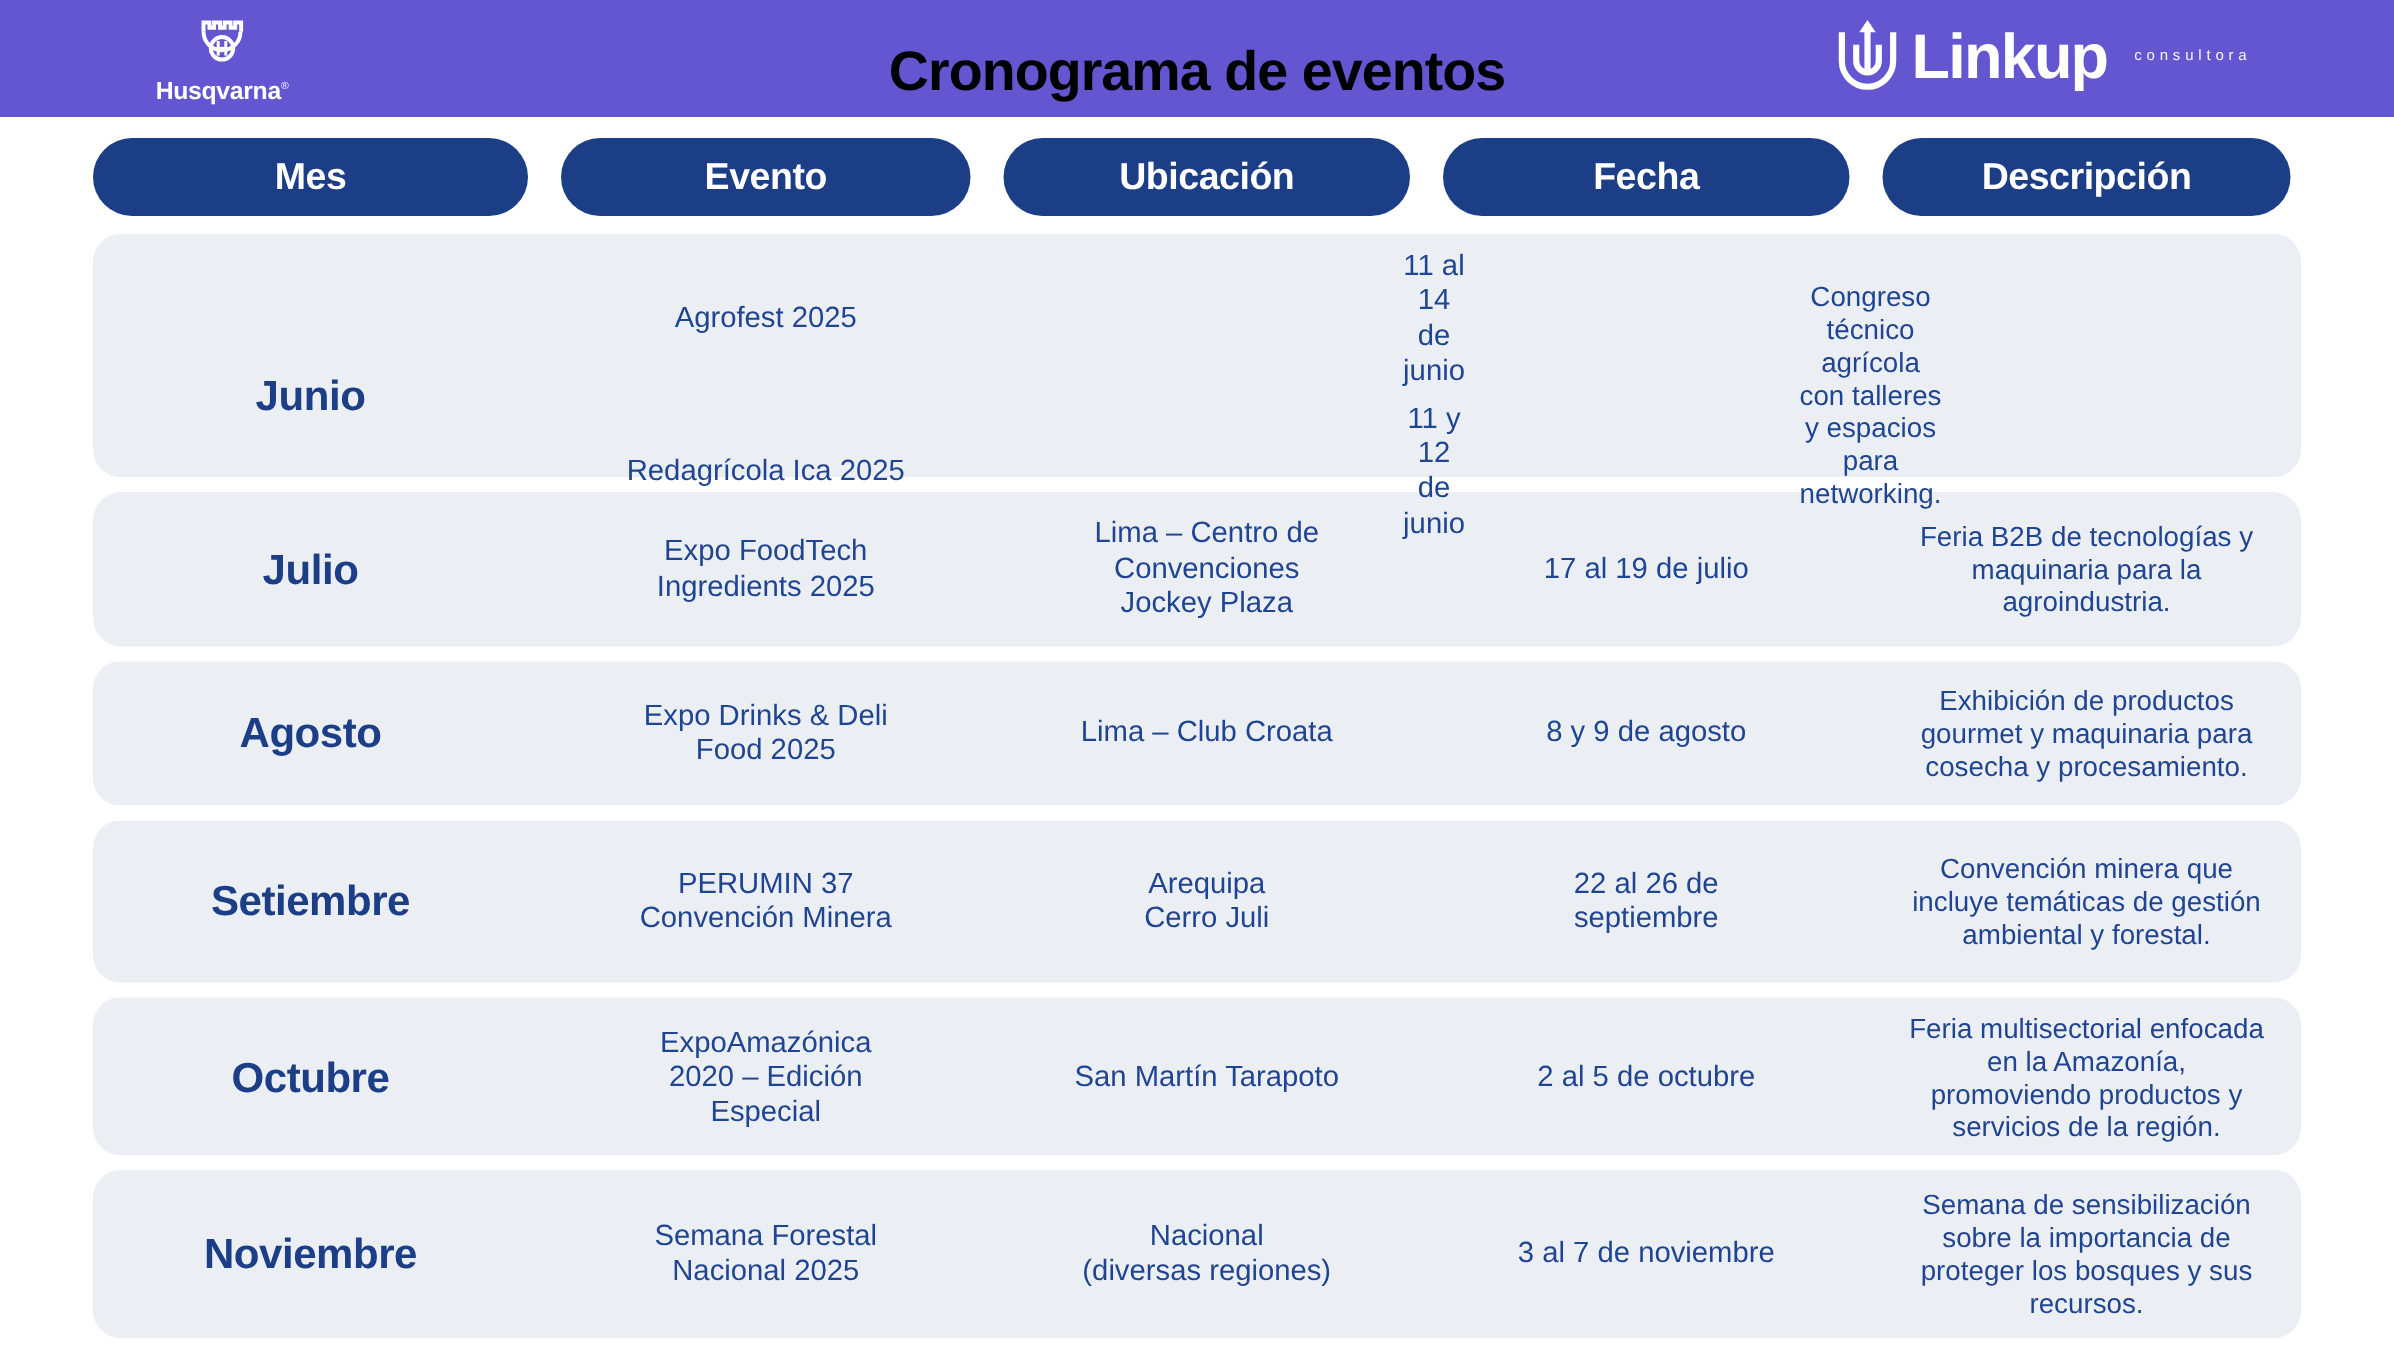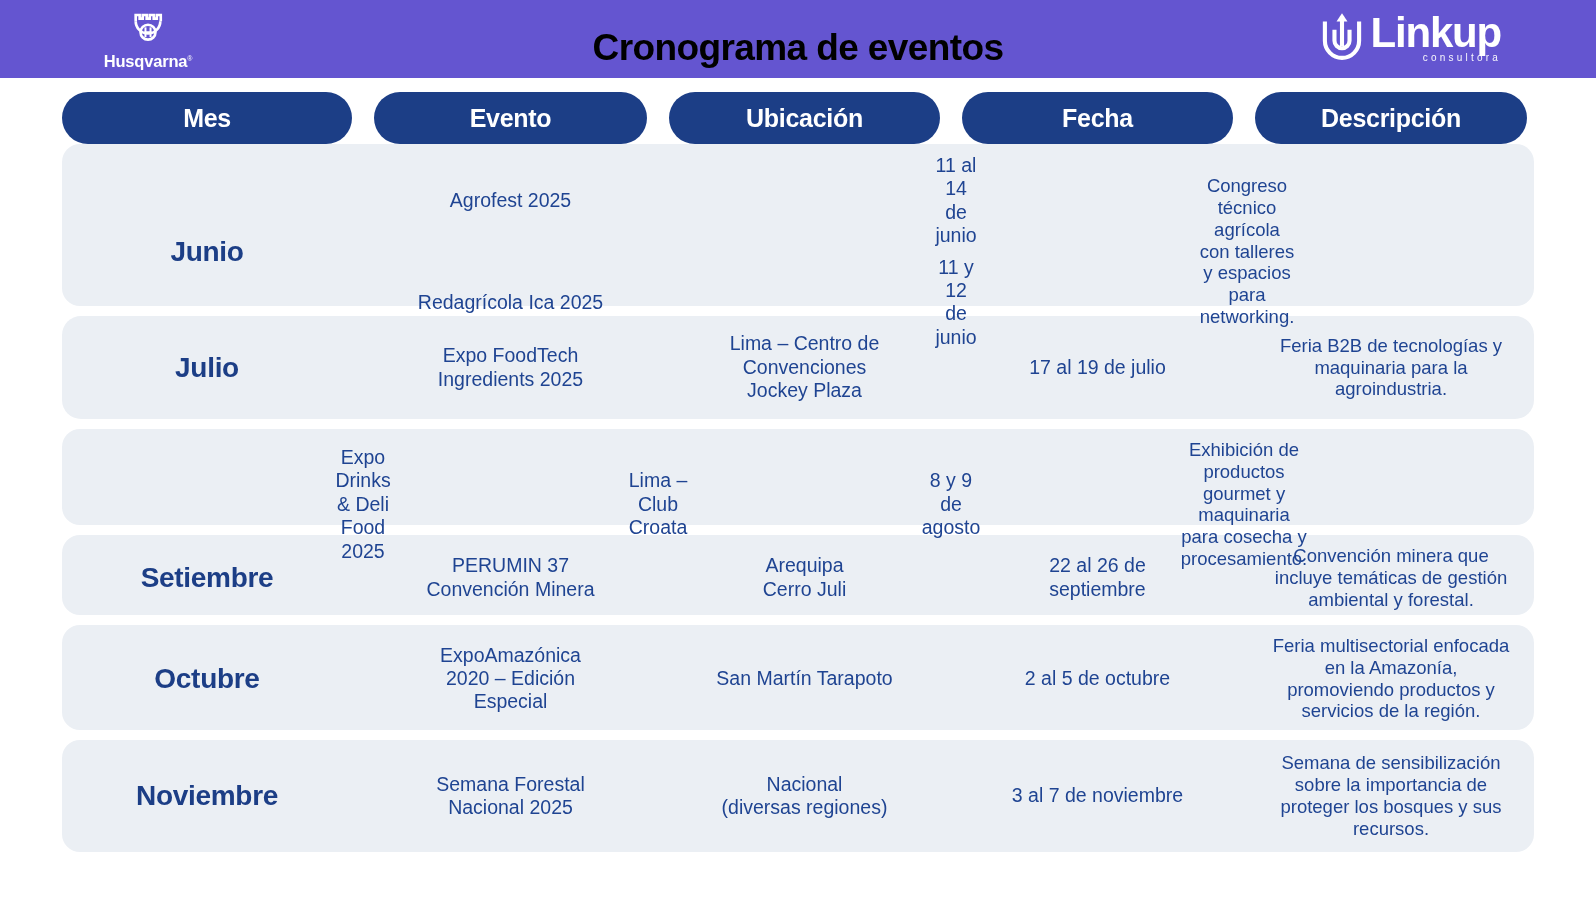--- a/index.html
+++ b/index.html
@@ -74,22 +74,21 @@
     position: absolute;
     right: 95px;
     top: 12px;
     display: flex;
     align-items: center;
     gap: 4px;
   }
   .linkup-mark { width: 50px; height: 52px; display: block; }
   .linkup-text {
     display: flex;
-    flex-direction: column;
-    align-items: flex-end;
+    align-items: center;
     line-height: 1;
   }
   .linkup-word {
     color: #ffffff;
     font-size: 42px;
     font-weight: 700;
     letter-spacing: -1.2px;
     line-height: 0.95;
   }
   .linkup-sub {
@@ -110,21 +109,21 @@
     box-sizing: border-box;
     padding: 14px 62px 0 62px;
   }
 
   .grid-row {
     display: grid;
     grid-template-columns: 290px 22px 273px 22px 271px 22px 271px 22px 272px;
   }
 
   
-  .header-row { }
+  .header-row { margin-bottom: 12px; }
   .pill {
     background: #1C3E86;
     border-radius: 999px;
     height: 52px;
     display: flex;
     align-items: center;
     justify-content: center;
     color: #ffffff;
     font-size: 25px;
     font-weight: 800;
@@ -178,21 +177,21 @@
   .subcell.desc {
     font-size: 18.5px;
     line-height: 1.18;
     padding: 4px 8px;
   }
 
   
   .row-h1 { height: 162px; }
   .row-h2 { height: 103px; border-radius: 19px; }
   .row-h3 { height: 96px; }
-  .row-h4 { height: 80px; }
+  .row-h4 { height: 108px; }
   .row-h5 { height: 105px; }
   .row-h6 { height: 112px; }
 </style>
 </head>
 <body>
 
 <div class="banner">
 
   <div class="banner-logo-left">
     <svg class="husq-mark" viewBox="0 0 100 100" aria-hidden="true">
@@ -288,20 +287,23 @@
     <div class="cell">
       <div class="subcell">17 al 19 de julio</div>
     </div>
     <div class="gap"></div>
     <div class="cell">
       <div class="subcell desc">Feria B2B de tecnologías y maquinaria para la agroindustria.</div>
     </div>
   </div>
 
   <div class="row row-h3">
+    <div class="cell">
+      <span class="cell-month">Agosto</span>
+    </div>
     <div class="gap"></div>
     <div class="cell">
       <div class="subcell" style="white-space: pre-line;">Expo Drinks &amp; Deli
 Food 2025</div>
     </div>
     <div class="gap"></div>
     <div class="cell">
       <div class="subcell">Lima – Club Croata</div>
     </div>
     <div class="gap"></div>

